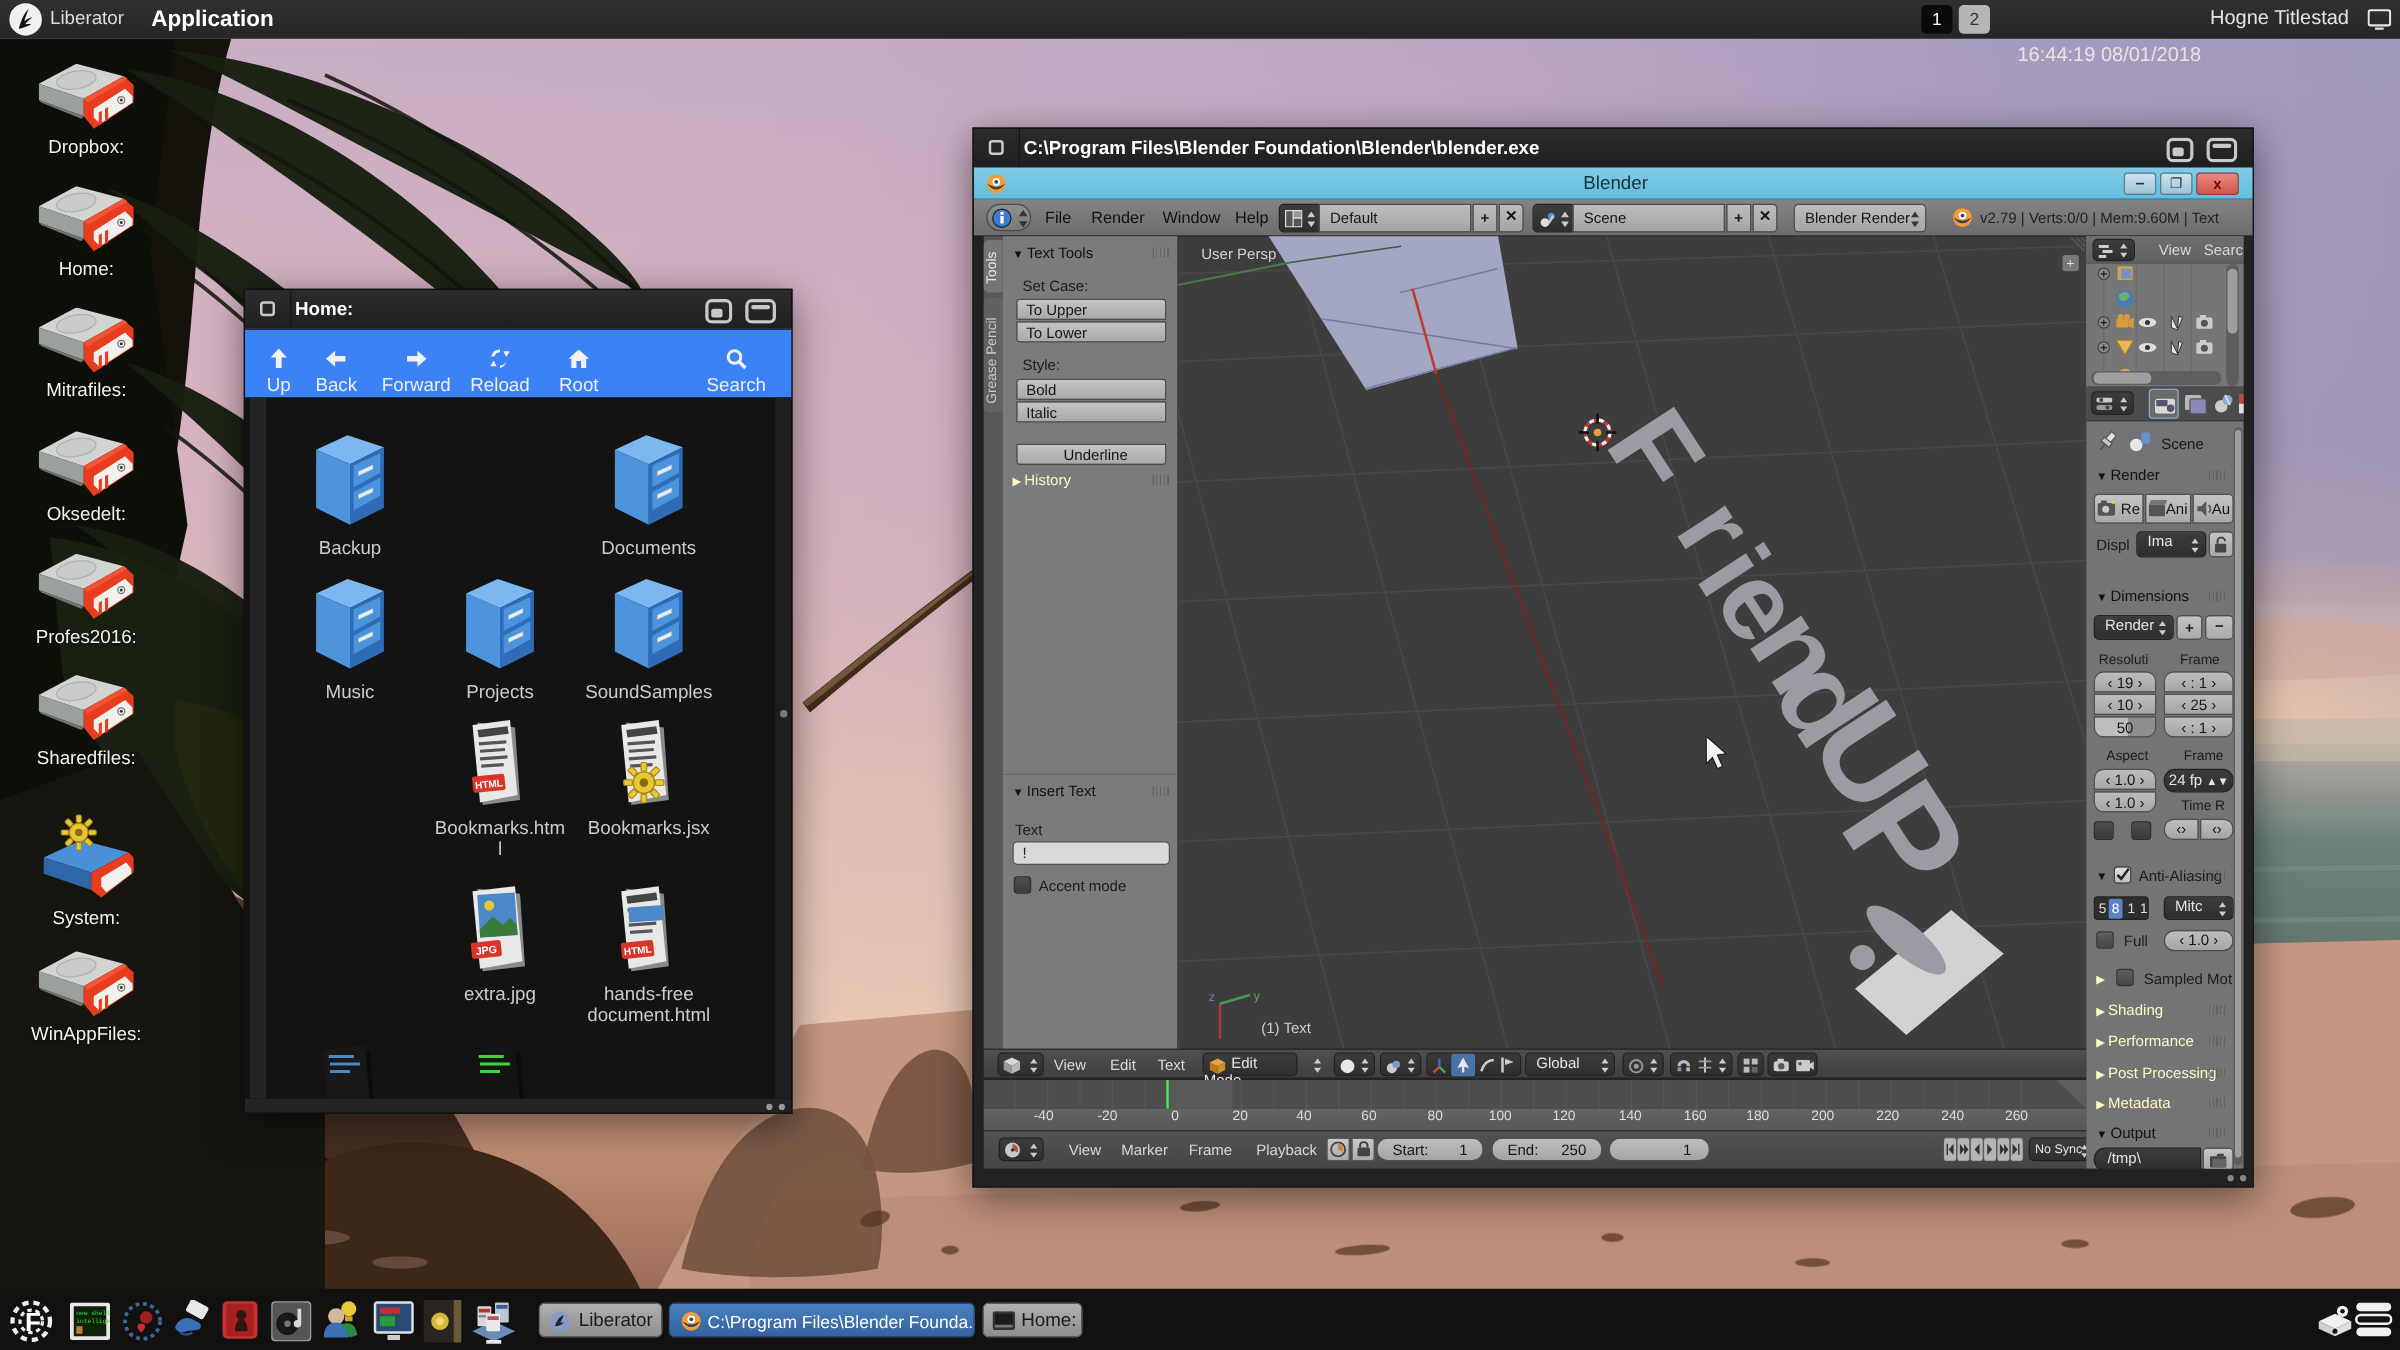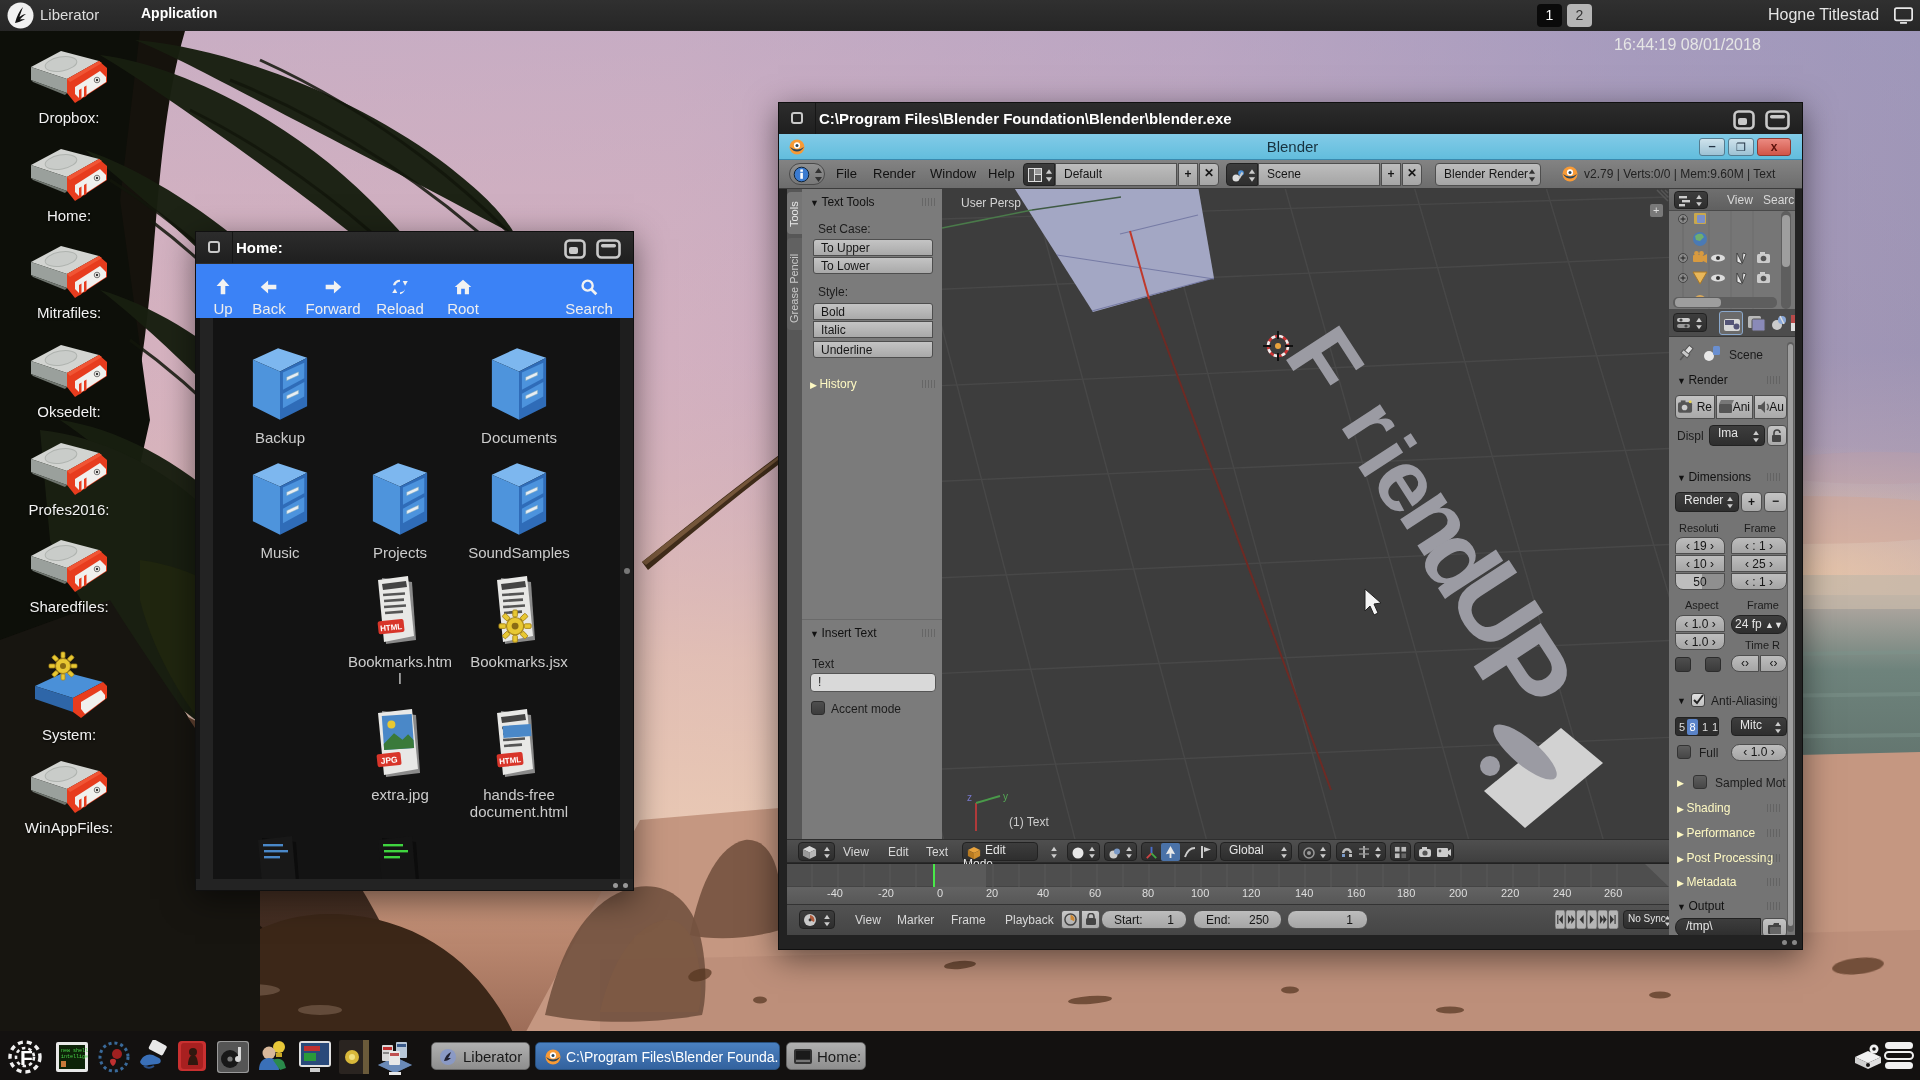--- a/index.html
+++ b/index.html
@@ -5,21 +5,21 @@
 * { margin:0; padding:0; box-sizing:border-box; }
 html,body { width:1920px; height:1080px; overflow:hidden; background:#000; font-family:"Liberation Sans", sans-serif; }
 #desk { position:relative; width:1920px; height:1080px; }
 .abs { position:absolute; }
 
 
 #topbar { position:absolute; left:0; top:0; width:1920px; height:31px;
   background:linear-gradient(#303030,#262626); z-index:50; color:#e8e8e8; }
 #topbar .logo { position:absolute; left:7px; top:2px; width:27px; height:27px; }
 #topbar .m1 { position:absolute; left:40px; top:6px; font-size:15px; color:#ddd; }
-#topbar .m2 { position:absolute; left:121px; top:5px; font-size:14px; font-weight:bold; color:#fff;margin-left:20px; }
+#topbar .m2 { position:absolute; left:121px; top:5px; font-size:18px; font-weight:bold; color:#fff; }
 .wsbox { position:absolute; top:4px; width:25px; height:23px; border-radius:4px; text-align:center; line-height:23px; font-size:14px; }
 #ws1 { left:1537px; background:#0a0a0a; color:#fff; }
 #ws2 { left:1567px; background:#b5b5b5; color:#333; }
 #clock { position:absolute; left:1614px; top:6px; font-size:16px; color:#e5e5e5;margin-top:30px; }
 #uname { position:absolute; left:1768px; top:6px; font-size:16px; color:#e5e5e5; }
 
 
 .dicon { position:absolute; width:110px; text-align:center; z-index:5; }
 .dicon .dimg { display:block; margin:0 auto; }
 .dicon .dlab { margin-top:2px; font-size:15px; color:#f2f2f2; text-shadow:0 1px 2px rgba(0,0,0,.8); }
@@ -506,21 +506,21 @@
 
       <div class="bz" style="left:23px;top:0;width:140px;height:650px;background:#7b7b7b;">
         <div class="phead" style="left:8px;top:6px">Text Tools</div>
         <div class="grip" style="right:6px;top:9px"></div>
         <div class="blab" style="left:16px;top:33px">Set Case:</div>
         <div class="bbtn" style="left:11px;top:50px;width:120px;height:17px;border-radius:3px 3px 0 0;line-height:16px;text-align:left;padding-left:7px;">To Upper</div>
         <div class="bbtn" style="left:11px;top:68px;width:120px;height:17px;border-radius:0 0 3px 3px;line-height:16px;text-align:left;padding-left:7px;">To Lower</div>
         <div class="blab" style="left:16px;top:96px">Style:</div>
         <div class="bbtn" style="left:11px;top:114px;width:120px;height:17px;border-radius:3px 3px 0 0;line-height:16px;text-align:left;padding-left:7px;">Bold</div>
         <div class="bbtn" style="left:11px;top:132px;width:120px;height:17px;border-radius:0;line-height:16px;text-align:left;padding-left:7px;">Italic</div>
-        <div class="bbtn" style="left:11px;top:152px;width:120px;height:17px;border-radius:0 0 3px 3px;line-height:16px;text-align:left;padding-left:7px;">Underline</div>
+        <div class="bbtn" style="left:11px;top:166px;width:120px;height:17px;border-radius:0 0 3px 3px;line-height:16px;text-align:center;padding-left:7px;">Underline</div>
         <div class="pheadc" style="left:8px;top:188px">History</div>
         <div class="grip" style="right:6px;top:191px"></div>
         <div class="bz" style="left:0;top:430px;width:140px;height:1px;background:#6a6a6a;"></div>
         <div class="phead" style="left:8px;top:437px">Insert Text</div>
         <div class="grip" style="right:6px;top:440px"></div>
         <div class="blab" style="left:10px;top:468px">Text</div>
         <div class="bz" style="left:8px;top:484px;width:126px;height:19px;background:#d9d9d9;border:1px solid #555;border-radius:4px;font-size:12px;color:#222;line-height:17px;padding-left:7px;">!</div>
         <div class="bz" style="left:9px;top:512px;width:14px;height:14px;background:linear-gradient(#4e4e4e,#3c3c3c);border:1px solid #2e2e2e;border-radius:3px;"></div>
         <div class="blab" style="left:29px;top:513px">Accent mode</div>
       </div>

